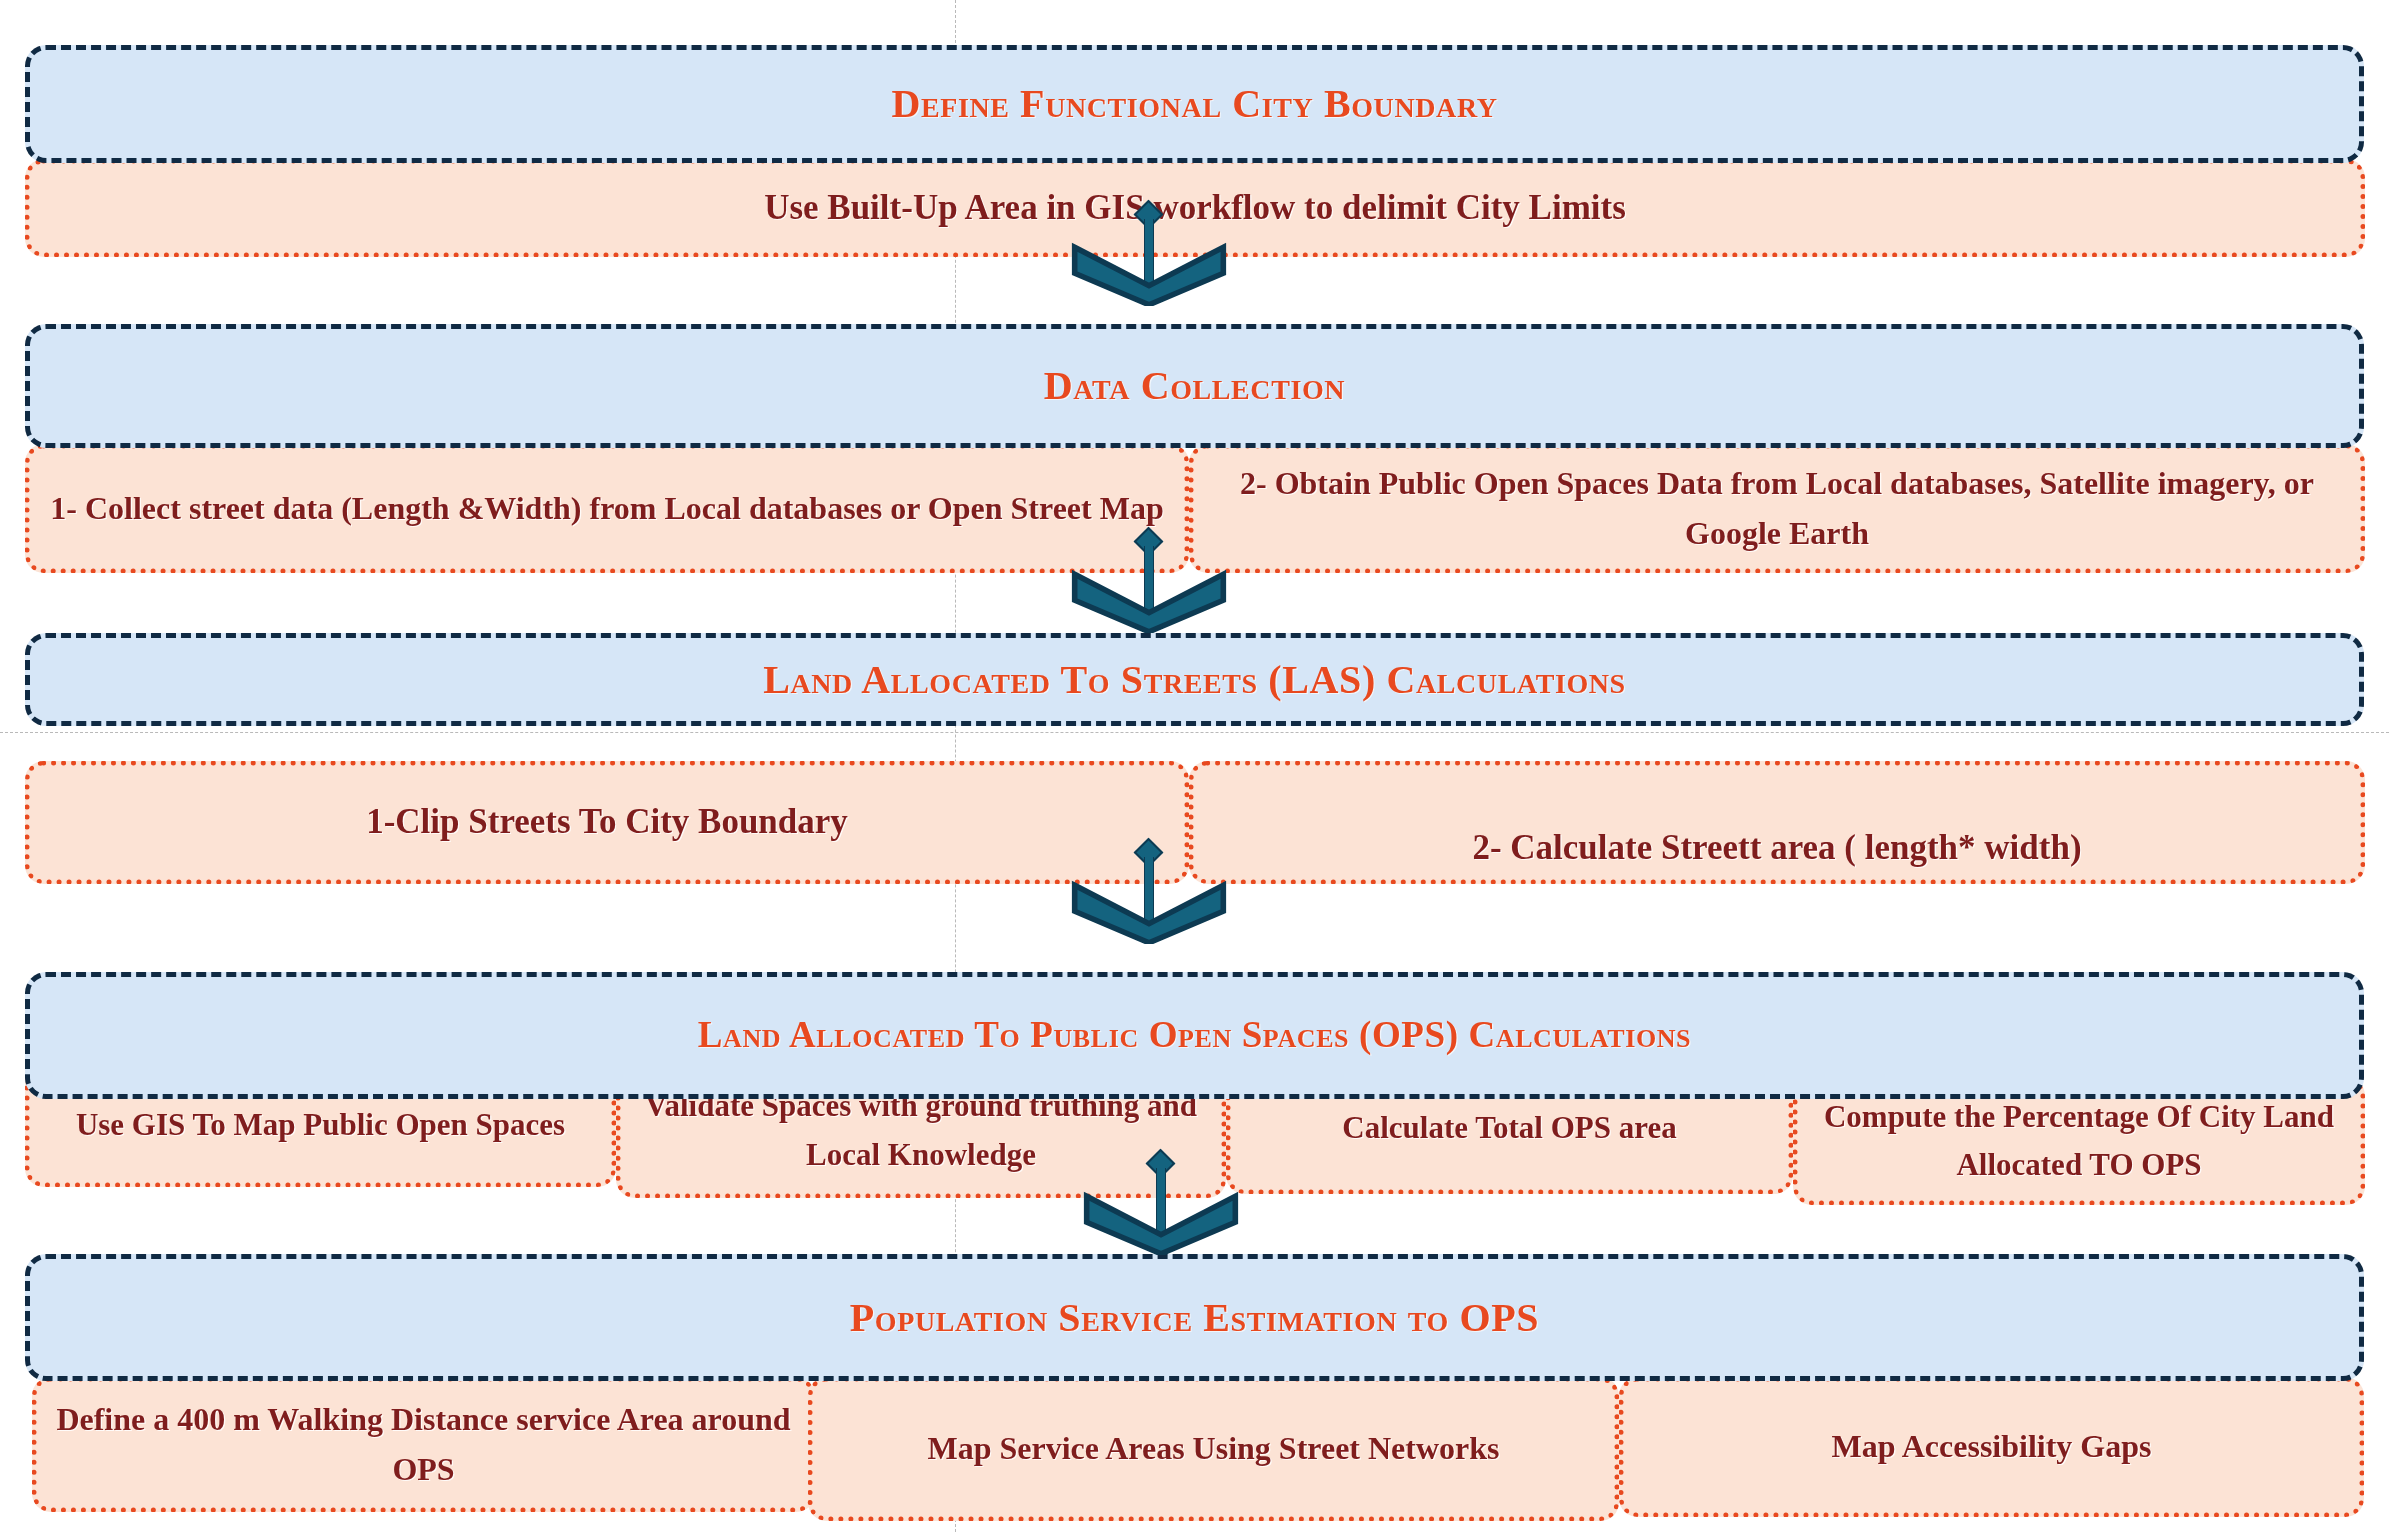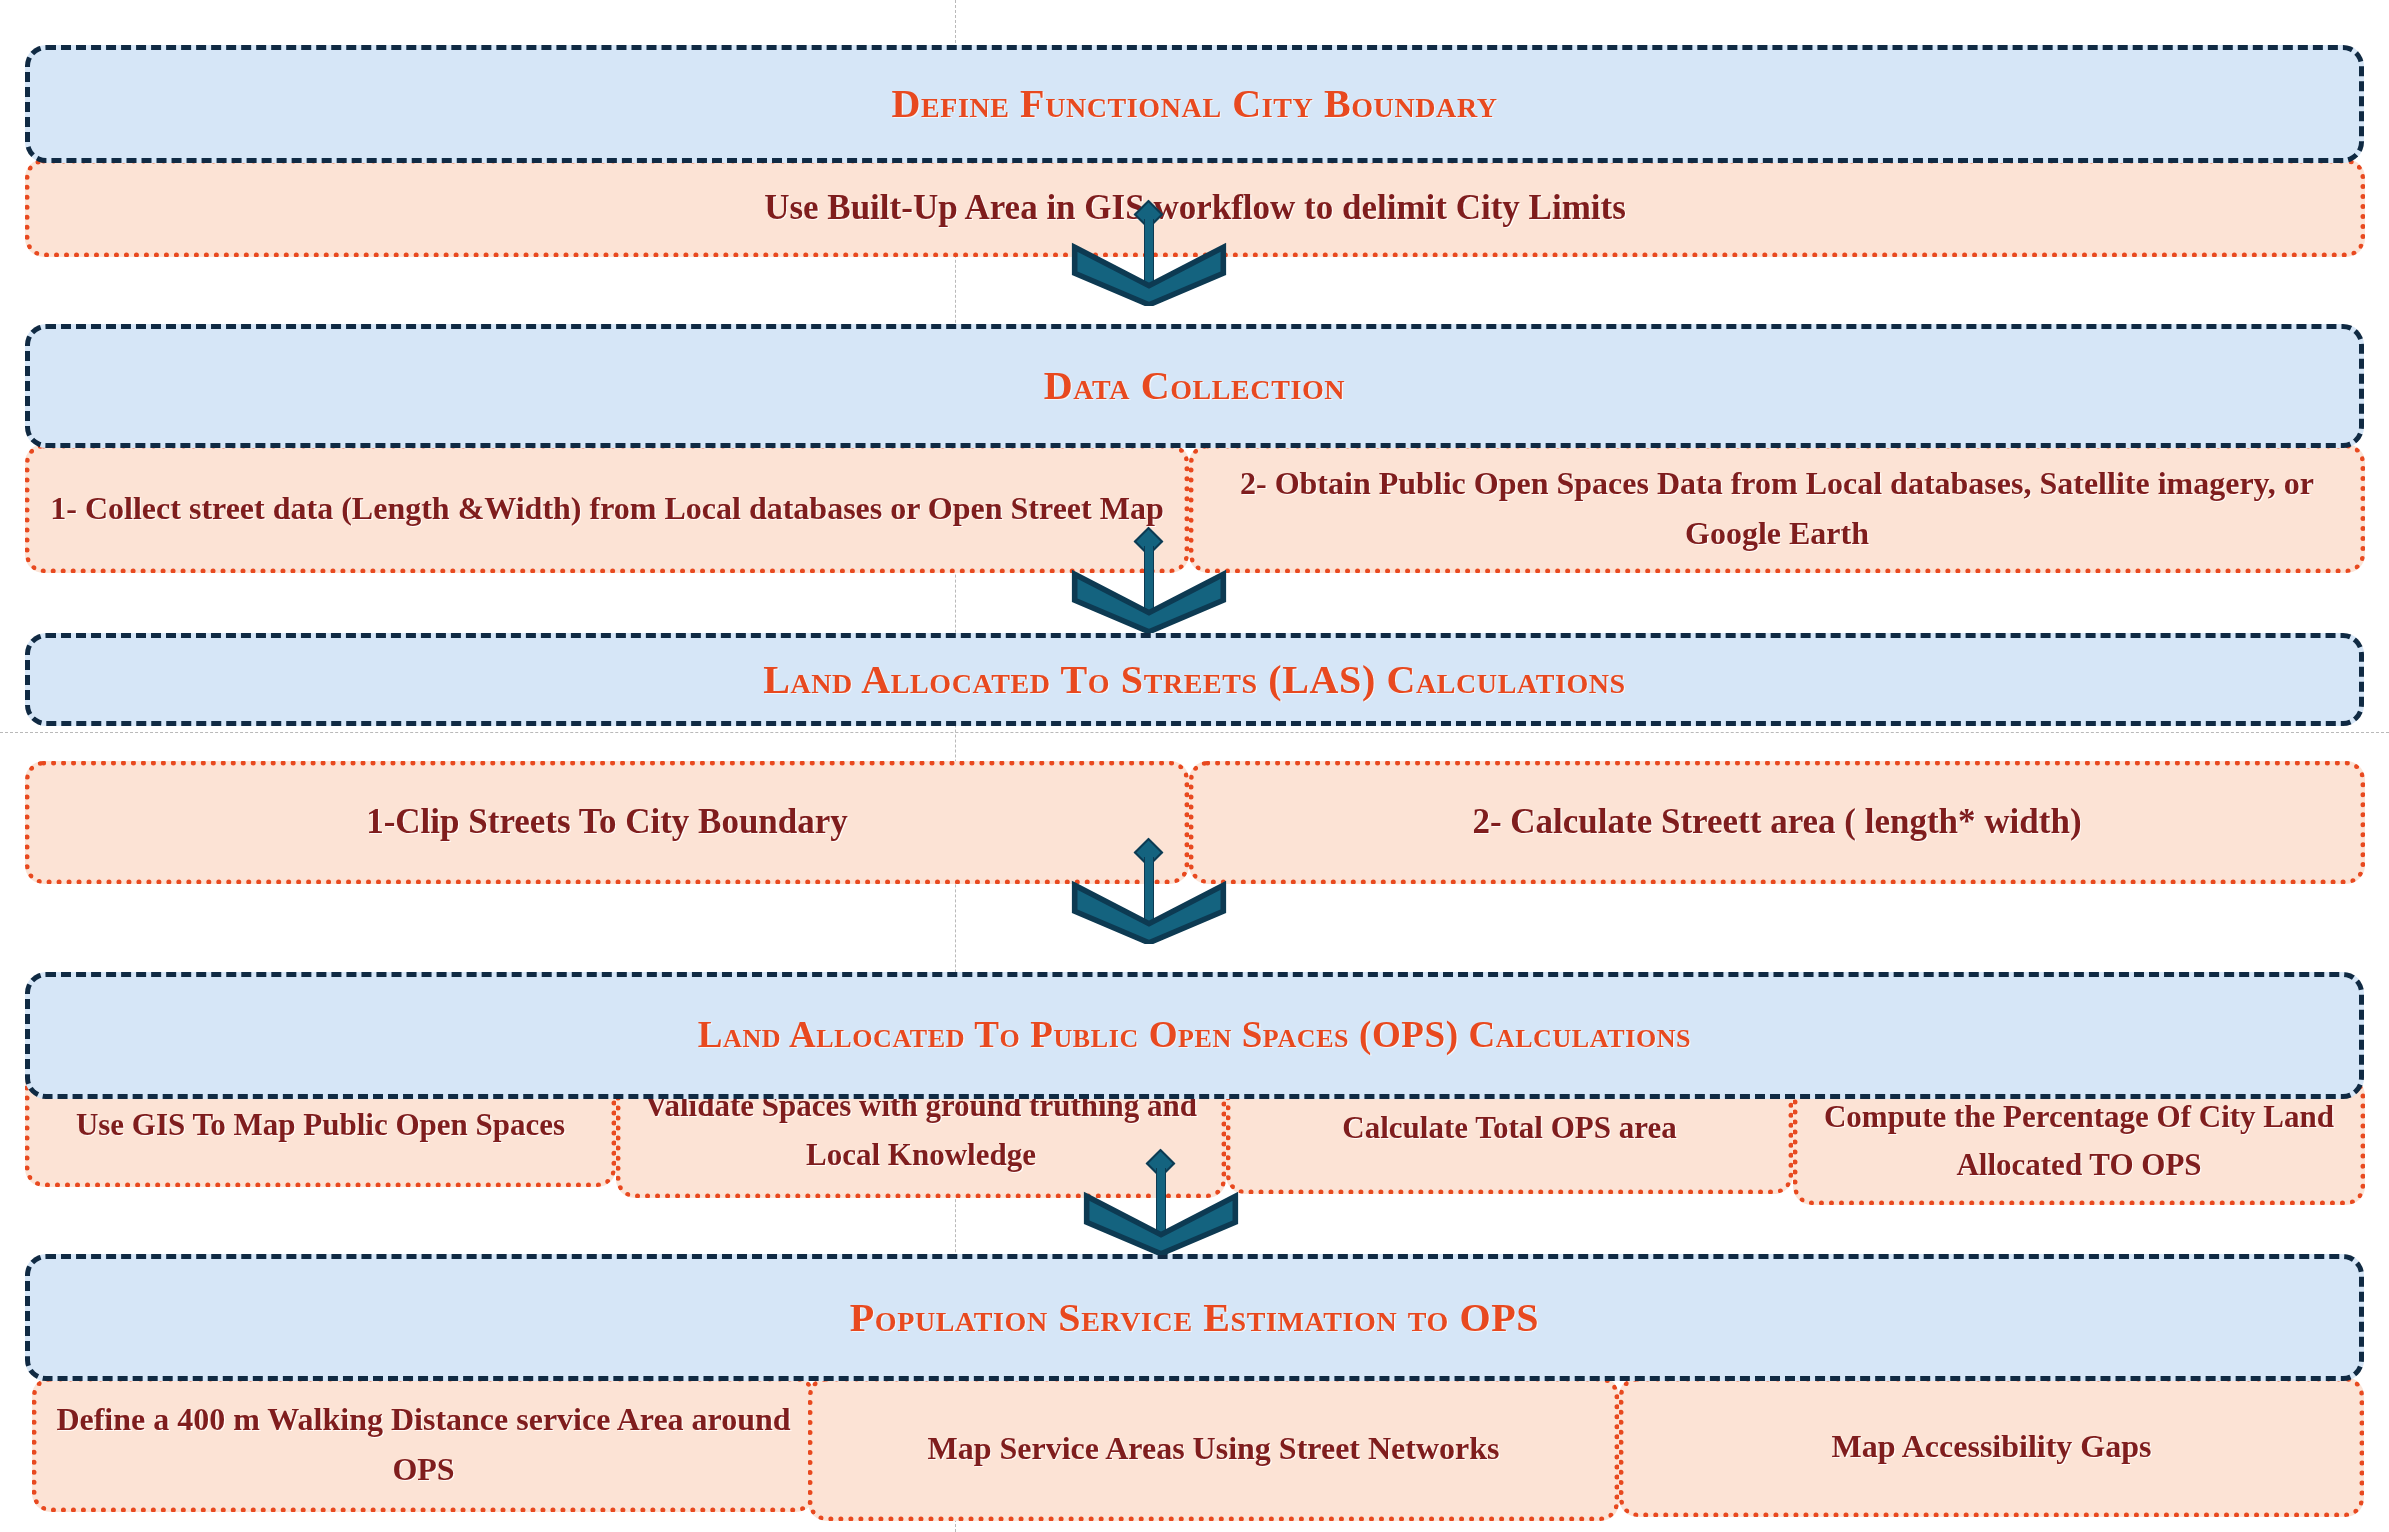--- a/index.html
+++ b/index.html
@@ -187,21 +187,21 @@
   </div>
 
   <div class="stage" style="top:633px; height:260px;">
     <div class="stage-header" style="top:0px; height:93px;">
       <div class="stage-title t-lg">Land Allocated To Streets (LAS) Calculations</div>
     </div>
     <div class="sub-row" style="top:128px; height:124px;">
       <div class="sub-box" style="left:0px; width:1164px; top:0px; height:123px;">
         <div class="sub-text b-lg">1-Clip Streets To City Boundary</div>
       </div>
-      <div class="sub-box" style="left:1164px; width:1176px; top:0px; height:123px;">
+      <div class="sub-box" style="left:1164px; width:1176px; top:0px; height:123px;align-items:flex-end;">
         <div class="sub-text b-lg">2- Calculate Streett area ( length* width)</div>
       </div>
     </div>
   </div>
 
   <div class="connector" style="left:1053px; top:842px; width:192px; height:102px;">
     <div class="conn-diamond" style="left:85px; top:0px;"></div>
     <div class="conn-stem" style="left:91px; top:15px; height:66px;"></div>
     <svg class="conn-chevron" viewBox="0 0 310 165" preserveAspectRatio="none">
       <polygon points="35,70 155,132 275,70 275,112 155,163 35,112" fill="#14637f" stroke="#0d3a52" stroke-width="9" stroke-linejoin="miter"></polygon>

